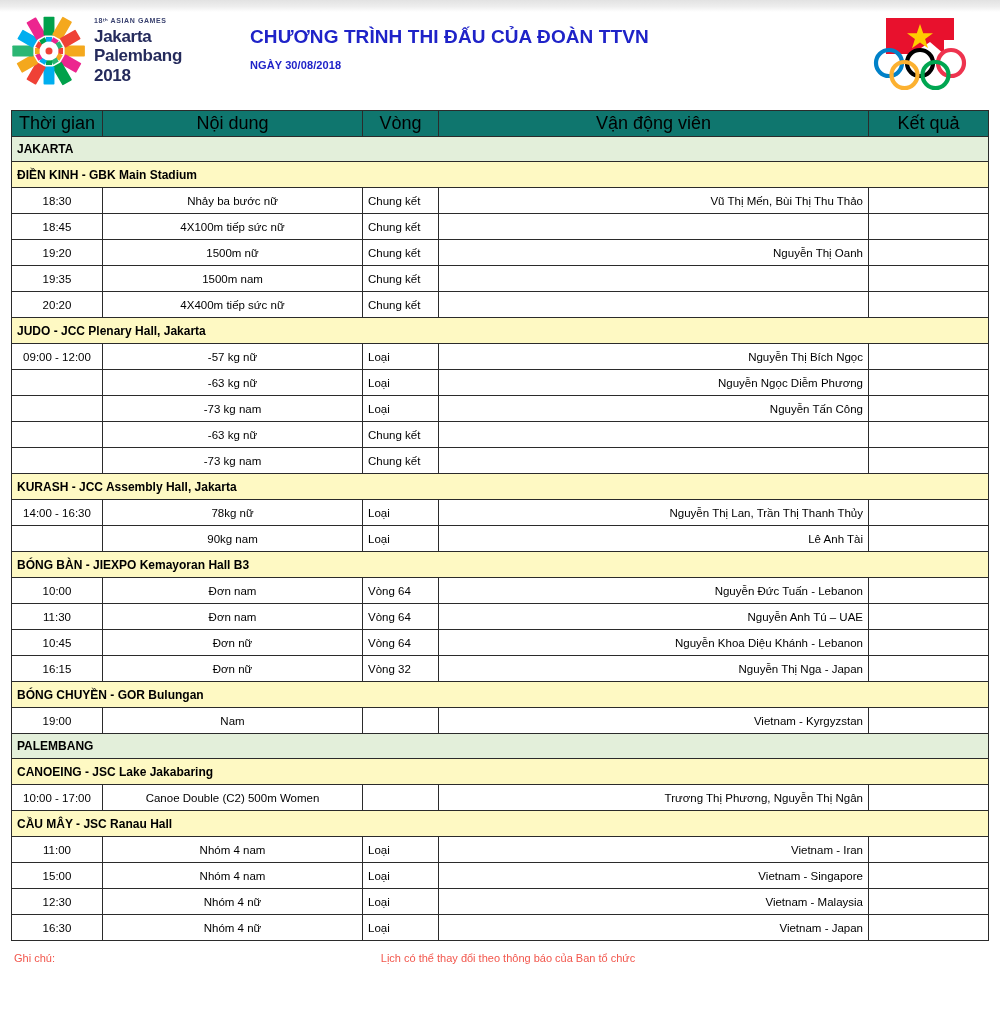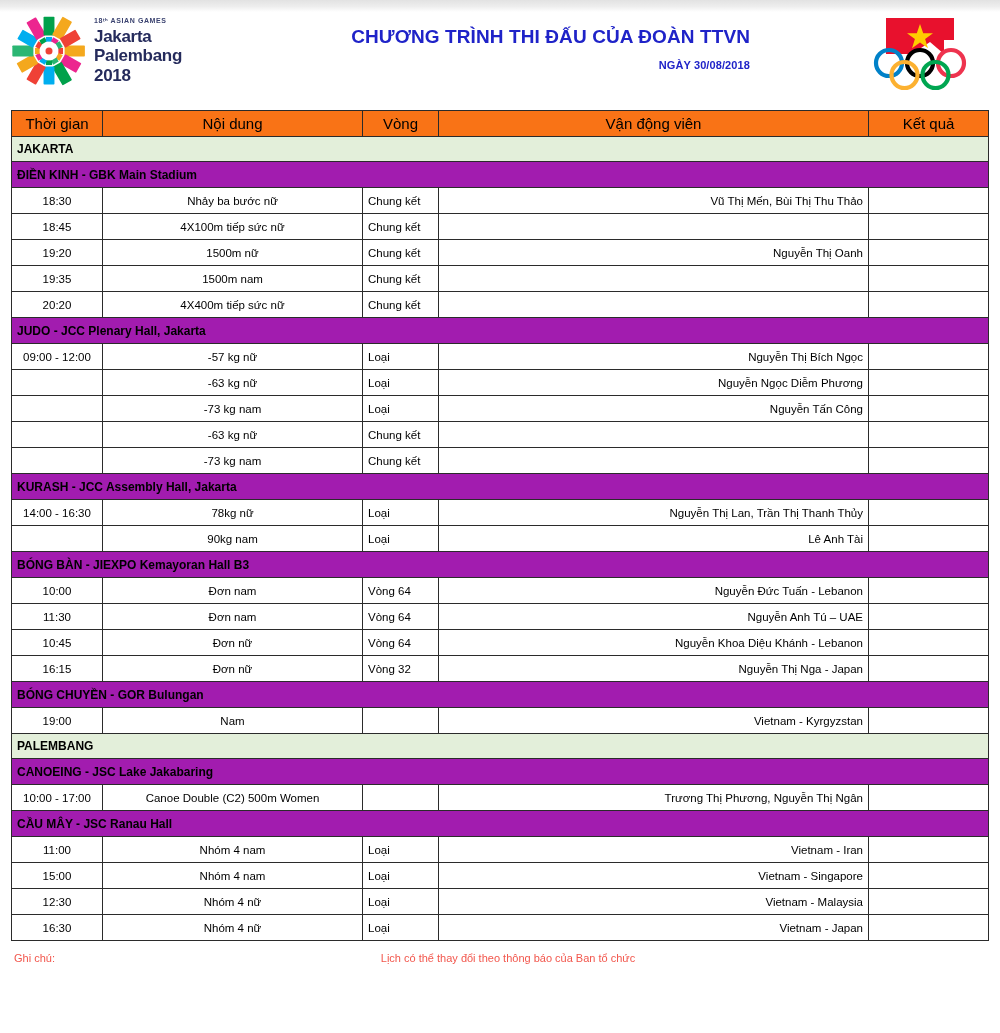--- a/index.html
+++ b/index.html
@@ -62,21 +62,21 @@
     display: block;
     letter-spacing: -0.3px;
     line-height: 1.12;
   }
 
   .title-block {
     position: absolute;
     left: 250px;
     top: 26px;
     width: 500px;
-    text-align: right;
+    text-align: left;
   }
   .main-title {
     color: #1f23c8;
     font-size: 19px;
     font-weight: bold;
     letter-spacing: 0.1px;
     margin: 0;
     line-height: 1.2;
     font-family: "Liberation Sans", sans-serif;
   }
@@ -117,34 +117,34 @@
     overflow: hidden;
     white-space: nowrap;
   }
   col.c-time   { width: 91px; }
   col.c-event  { width: 260px; }
   col.c-round  { width: 76px; }
   col.c-athlete{ width: 430px; }
   col.c-result { width: 120px; }
 
   thead th {
-    background: #f97316;
+    background: #0f766e;
     font-weight: bold;
     text-align: center;
-    font-size: 15px;
+    font-size: 18px;
     height: 29px;
   }
   tr.city td {
     background: #e3efda;
     font-weight: bold;
     font-size: 12px;
     height: 24px;
   }
   tr.venue td {
-    background: #a21caf;
+    background: #fef9c3;
     font-weight: bold;
     font-size: 12px;
     height: 25px;
   }
   tr.ev td.time     { text-align: center; }
   tr.ev td.round    { text-align: left; }
   tr.ev td.event    { text-align: center; }
   tr.ev td.athlete  { text-align: right; }
   tr.ev td.result   { text-align: left; }
 

